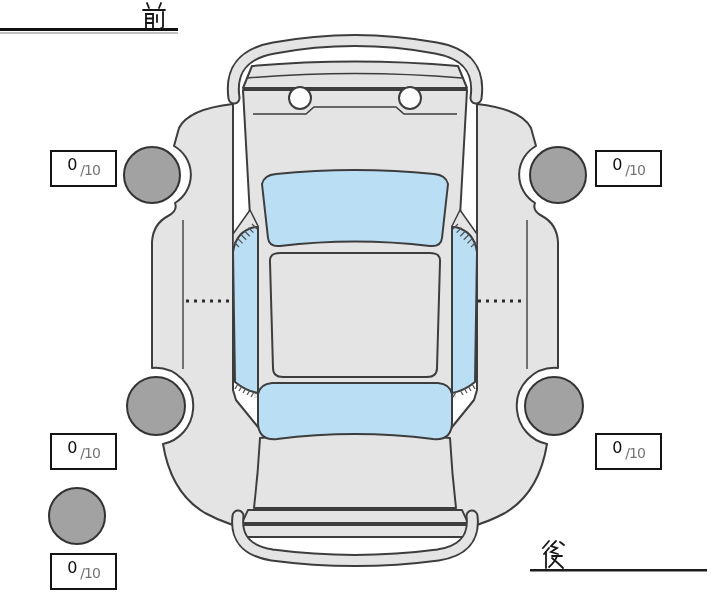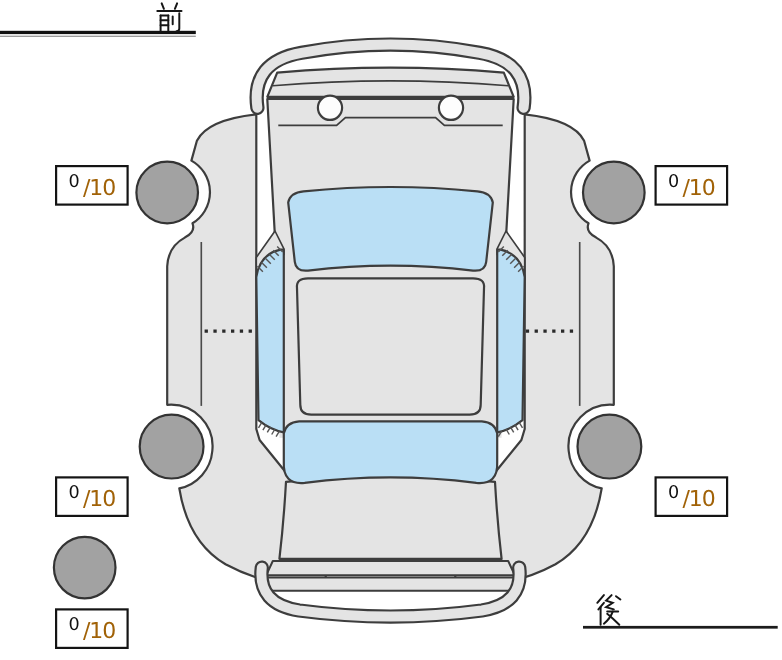--- a/index.html
+++ b/index.html
@@ -2,21 +2,21 @@
 <html style="--body: #e4e4e4; --window: #badff5; --tire: #a2a2a2; --outline: #3d3d3d;"><head>
 <meta charset="utf-8">
 <style>
   html,body{margin:0;padding:0;background:#fff;}
   #stage{position:relative;width:711px;height:600px;background:#fff;overflow:hidden;
          font-family:"DejaVu Sans","Liberation Sans",sans-serif;}
   #car-svg{position:absolute;left:0;top:0;}
   .score-box{position:absolute;width:67px;height:37px;background:#fff;border:2px solid #141414;
              box-sizing:border-box;display:flex;align-items:center;justify-content:center;gap:3px;}
   .score-box .val{font-size:16px;color:#111;transform:translateY(-4px);}
-  .score-box .den{font-size:20px;color:#a16207;transform:translateY(1px);letter-spacing:-1px;}
+  .score-box .den{font-size:14px;color:#737373;transform:translateY(1px);letter-spacing:-1px;}
   .cjk{position:absolute;font-size:25px;line-height:28px;color:transparent;user-select:text;}
   :root{--body:#e4e4e4;--window:#badff5;--tire:#a2a2a2;--outline:#3d3d3d;}
 </style>
 </head>
 <body>
 
 <div id="stage">
 
   <svg id="car-svg" width="711" height="600" viewBox="0 0 711 600">
 

